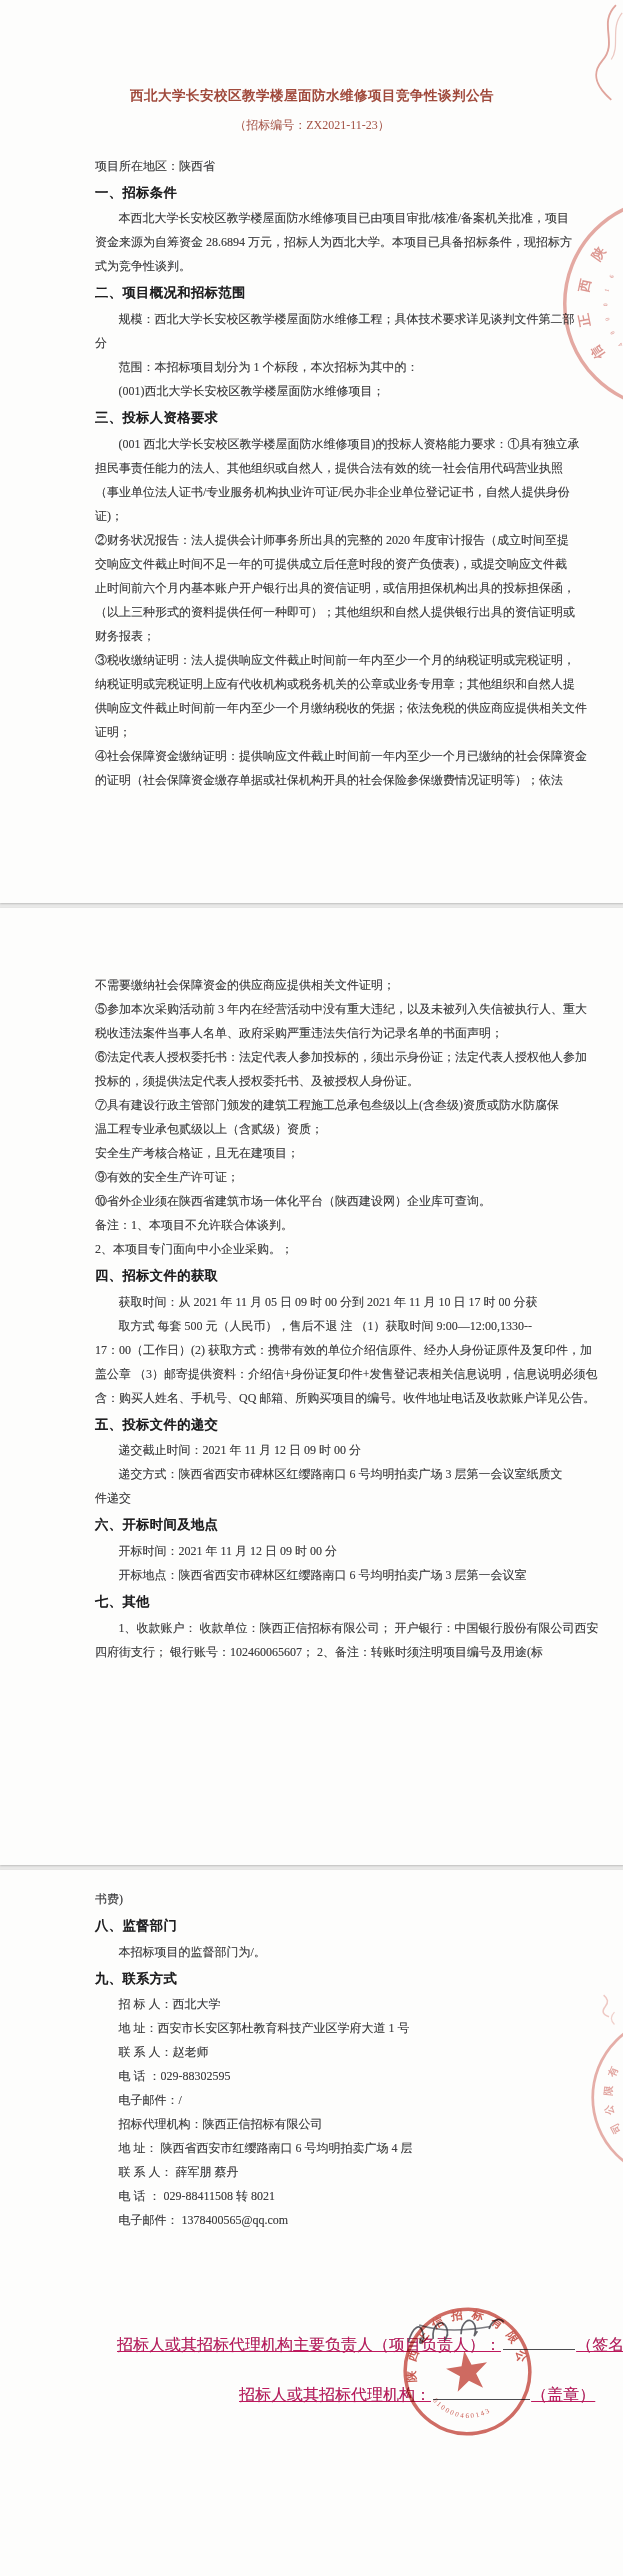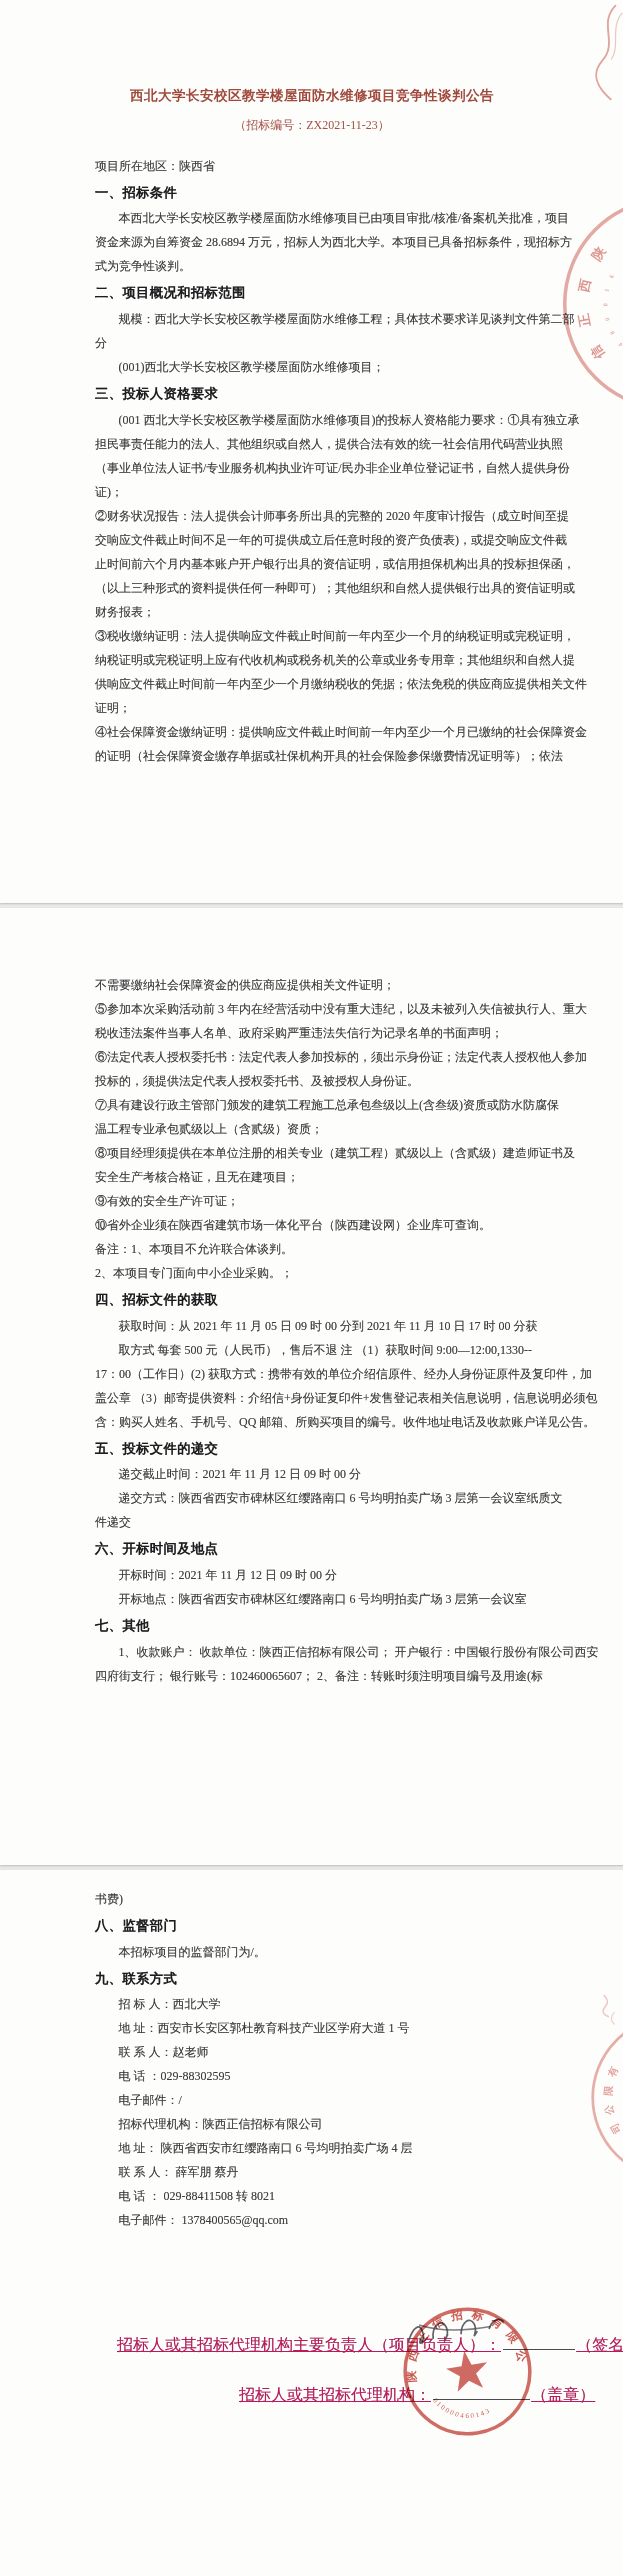--- a/index.html
+++ b/index.html
@@ -64,20 +64,21 @@
     <div class="doc-sub">（招标编号：ZX2021-11-23）</div>
     <div class="flow">
         <div class="ln p">项目所在地区：陕西省</div>
         <div class="ln h">一、招标条件</div>
         <div class="ln i">本西北大学长安校区教学楼屋面防水维修项目已由项目审批/核准/备案机关批准，项目</div>
         <div class="ln p">资金来源为自筹资金 28.6894 万元，招标人为西北大学。本项目已具备招标条件，现招标方</div>
         <div class="ln p">式为竞争性谈判。</div>
         <div class="ln h">二、项目概况和招标范围</div>
         <div class="ln i">规模：西北大学长安校区教学楼屋面防水维修工程；具体技术要求详见谈判文件第二部</div>
         <div class="ln p">分</div>
+        <div class="ln i">范围：本招标项目划分为 1 个标段，本次招标为其中的：</div>
         <div class="ln i">(001)西北大学长安校区教学楼屋面防水维修项目；</div>
         <div class="ln h">三、投标人资格要求</div>
         <div class="ln i">(001 西北大学长安校区教学楼屋面防水维修项目)的投标人资格能力要求：①具有独立承</div>
         <div class="ln p">担民事责任能力的法人、其他组织或自然人，提供合法有效的统一社会信用代码营业执照</div>
         <div class="ln p">（事业单位法人证书/专业服务机构执业许可证/民办非企业单位登记证书，自然人提供身份</div>
         <div class="ln p">证)；</div>
         <div class="ln p">②财务状况报告：法人提供会计师事务所出具的完整的 2020 年度审计报告（成立时间至提</div>
         <div class="ln p">交响应文件截止时间不足一年的可提供成立后任意时段的资产负债表)，或提交响应文件截</div>
         <div class="ln p">止时间前六个月内基本账户开户银行出具的资信证明，或信用担保机构出具的投标担保函，</div>
         <div class="ln p">（以上三种形式的资料提供任何一种即可）；其他组织和自然人提供银行出具的资信证明或</div>
@@ -120,21 +121,20 @@
 
   <div class="page" id="page2">
     <div class="flow">
         <div class="ln p">不需要缴纳社会保障资金的供应商应提供相关文件证明；</div>
         <div class="ln p">⑤参加本次采购活动前 3 年内在经营活动中没有重大违纪，以及未被列入失信被执行人、重大</div>
         <div class="ln p">税收违法案件当事人名单、政府采购严重违法失信行为记录名单的书面声明；</div>
         <div class="ln p">⑥法定代表人授权委托书：法定代表人参加投标的，须出示身份证；法定代表人授权他人参加</div>
         <div class="ln p">投标的，须提供法定代表人授权委托书、及被授权人身份证。</div>
         <div class="ln p">⑦具有建设行政主管部门颁发的建筑工程施工总承包叁级以上(含叁级)资质或防水防腐保</div>
         <div class="ln p">温工程专业承包贰级以上（含贰级）资质；</div>
-        <div class="ln p">⑧项目经理须提供在本单位注册的相关专业（建筑工程）贰级以上（含贰级）建造师证书及</div>
         <div class="ln p">安全生产考核合格证，且无在建项目；</div>
         <div class="ln p">⑨有效的安全生产许可证；</div>
         <div class="ln p">⑩省外企业须在陕西省建筑市场一体化平台（陕西建设网）企业库可查询。</div>
         <div class="ln p">备注：1、本项目不允许联合体谈判。</div>
         <div class="ln p">2、本项目专门面向中小企业采购。；</div>
         <div class="ln h">四、招标文件的获取</div>
         <div class="ln i">获取时间：从 2021 年 11 月 05 日 09 时 00 分到 2021 年 11 月 10 日 17 时 00 分获</div>
         <div class="ln i">取方式 每套 500 元（人民币），售后不退 注 （1）获取时间 9:00—12:00,1330--</div>
         <div class="ln p">17：00（工作日）(2) 获取方式：携带有效的单位介绍信原件、经办人身份证原件及复印件，加</div>
         <div class="ln p">盖公章 （3）邮寄提供资料：介绍信+身份证复印件+发售登记表相关信息说明，信息说明必须包</div>

